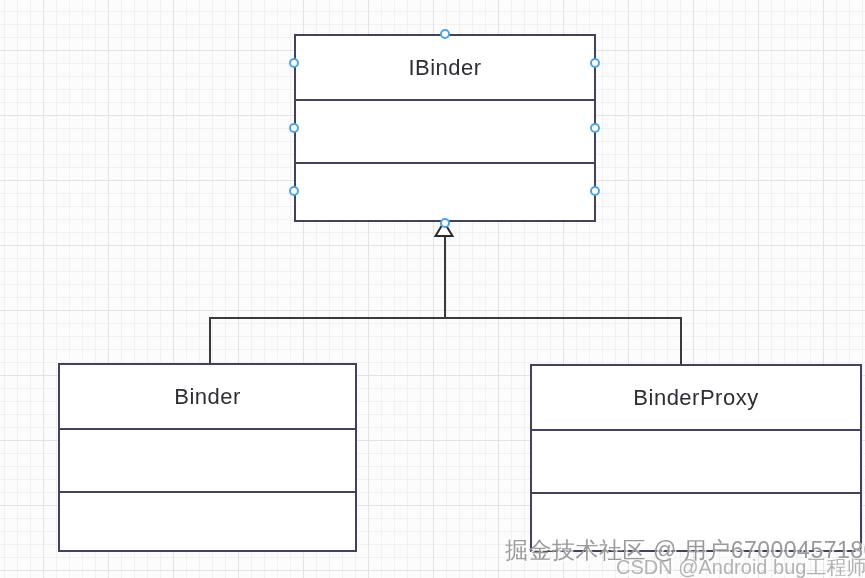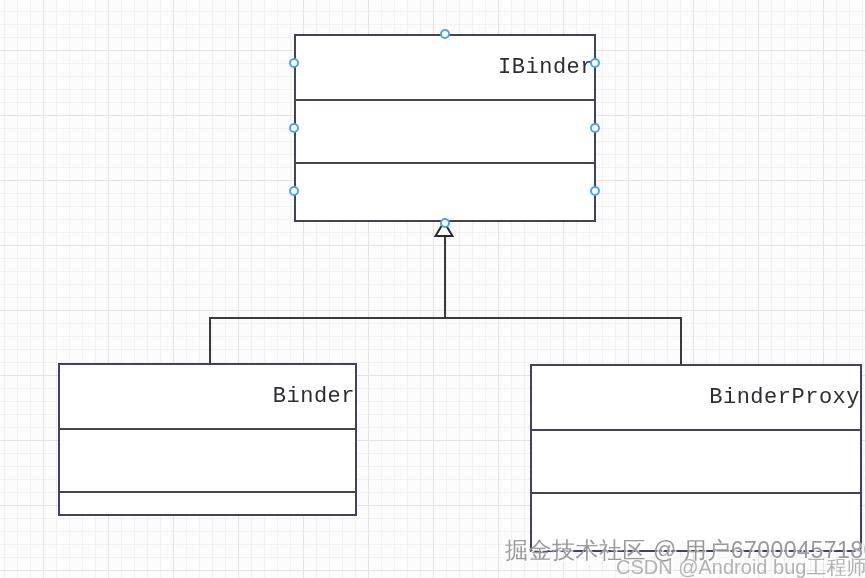--- a/index.html
+++ b/index.html
@@ -36,25 +36,24 @@
   .compartment {
     box-sizing: border-box;
   }
   .compartment + .compartment {
     border-top: 2px solid #42425f;
   }
   .compartment.title {
     height: 63px;
     display: flex;
     align-items: center;
-    justify-content: flex-end;
+    justify-content: center;
     font-size: 22px;
     color: #2d2d33;
     letter-spacing: 0.5px;
-    font-family: Liberation Mono, monospace;
   }
   .compartment.mid { height: 63px; }
   .compartment.last { flex: 1; }
 
   
   .edge {
     position: absolute;
     background: #3a3a3a;
   }
 
@@ -122,21 +121,21 @@
 
   <div class="handle" style="left:440px; top:29px;"></div>
   <div class="handle" style="left:289px; top:58px;"></div>
   <div class="handle" style="left:590px; top:58px;"></div>
   <div class="handle" style="left:289px; top:123px;"></div>
   <div class="handle" style="left:590px; top:123px;"></div>
   <div class="handle" style="left:289px; top:186px;"></div>
   <div class="handle" style="left:590px; top:186px;"></div>
   <div class="handle" style="left:440px; top:218px;"></div>
 
-  <div class="uml-class" style="left:58px; top:363px; width:299px; height:153px;">
+  <div class="uml-class" style="left:58px; top:363px; width:299px; height:189px;">
     <div class="compartment title">
       <span>Binder</span>
     </div>
     <div class="compartment mid"></div>
     <div class="compartment last"></div>
   </div>
 
   <div class="uml-class" style="left:530px; top:364px; width:332px; height:188px;">
     <div class="compartment title">
       <span>BinderProxy</span>

